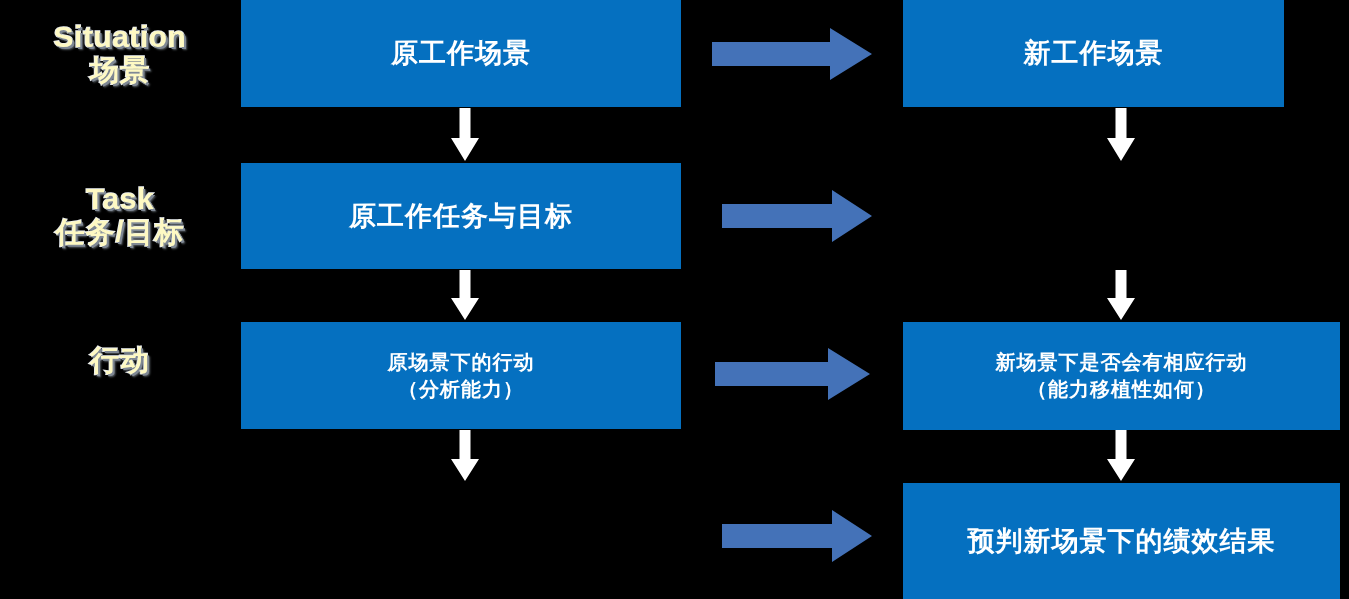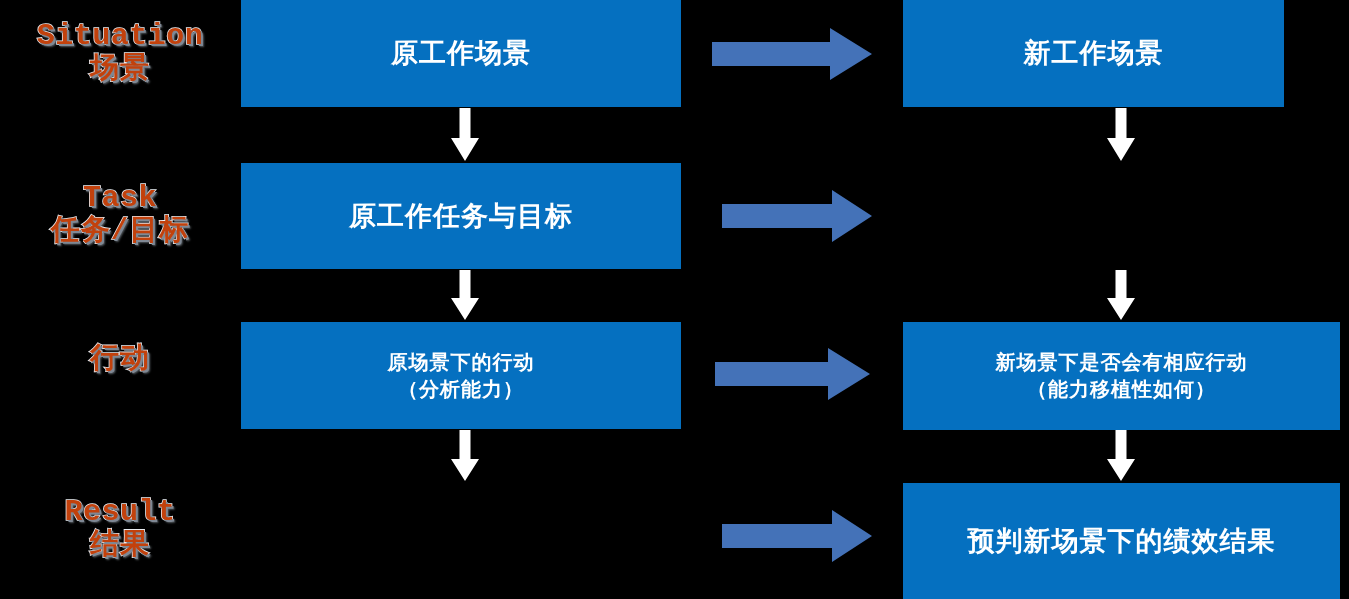--- a/index.html
+++ b/index.html
@@ -15,30 +15,29 @@
     overflow: hidden;
     font-family: "Liberation Sans", "DejaVu Sans", sans-serif;
   }
 
   
   .row-label {
     position: absolute;
     left: 0;
     width: 240px;
     text-align: center;
-    color: #c2410c;
+    color: #fef9c3;
     font-weight: bold;
     line-height: 1.12;
     -webkit-text-stroke: 1.6px #e9edf2;
     paint-order: stroke fill;
     text-shadow:
        2px 2px 0 #7f8894,
        3px 3px 2px rgba(150,160,170,0.55);
     user-select: none;
-    font-family: Liberation Mono, monospace;
   }
   .row-label .lbl-en {
     display: block;
     font-size: 30px;
     letter-spacing: 0.5px;
   }
   .row-label .lbl-zh {
     display: block;
     font-size: 29px;
     letter-spacing: 1px;
@@ -90,24 +89,20 @@
 
   <div class="row-label" style="top:182px;">
     <span class="lbl-en">Task</span>
     <span class="lbl-zh">任务/目标</span>
   </div>
 
   <div class="row-label" style="top:344px;">
     <span class="lbl-zh">行动</span>
   </div>
 
-  <div class="row-label" style="top:496px;">
-    <span class="lbl-en">Result</span>
-    <span class="lbl-zh">结果</span>
-  </div>
 
   <div class="box" style="left:241px; top:0px; width:440px; height:107px;">
     <span class="bline">原工作场景</span>
   </div>
 
   <div class="box" style="left:241px; top:163px; width:440px; height:106px;">
     <span class="bline">原工作任务与目标</span>
   </div>
 
   <div class="box two-line" style="left:241px; top:322px; width:440px; height:107px;">

